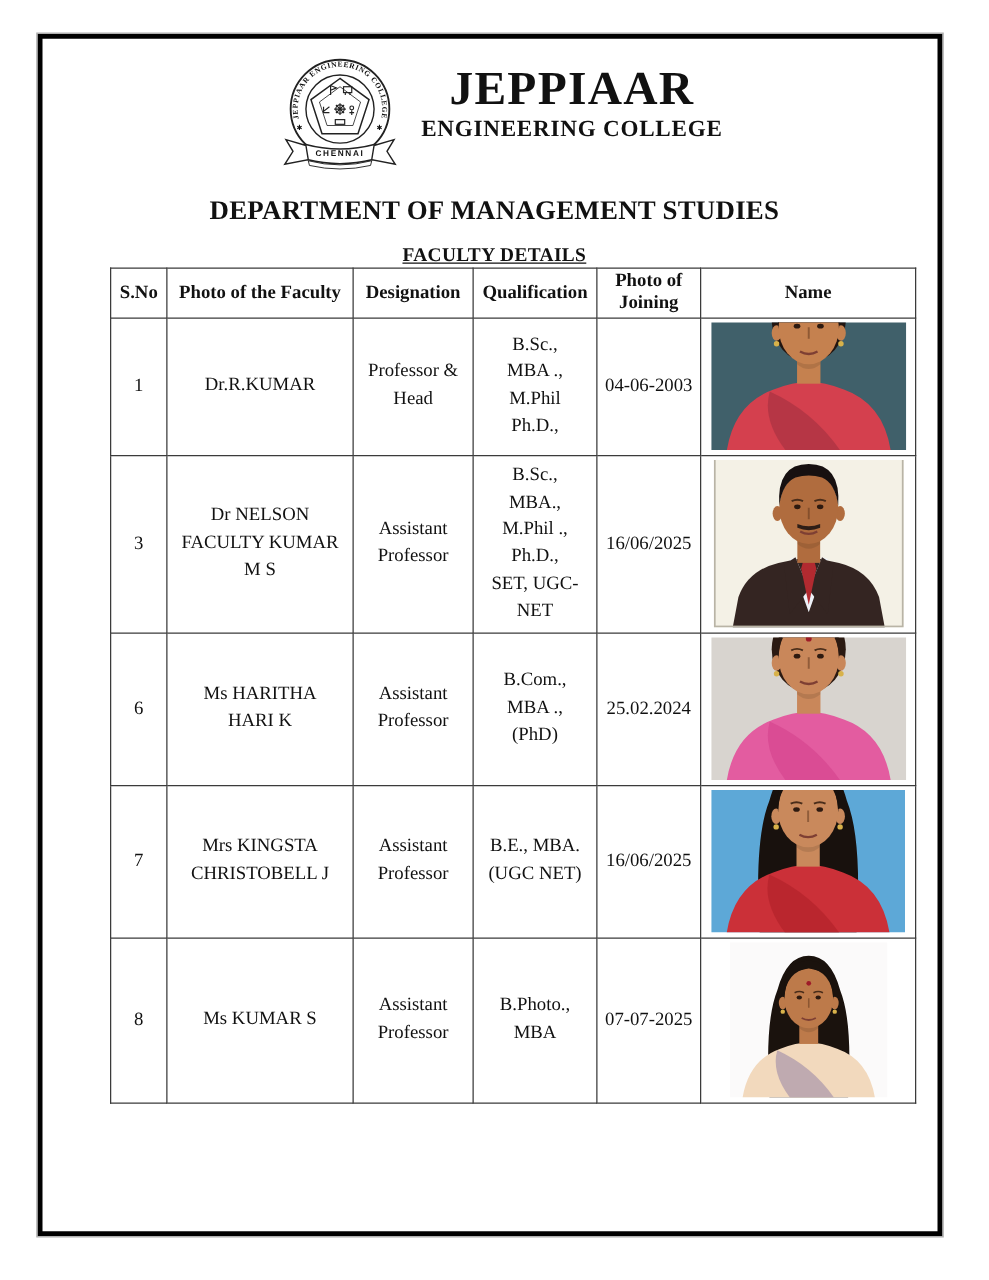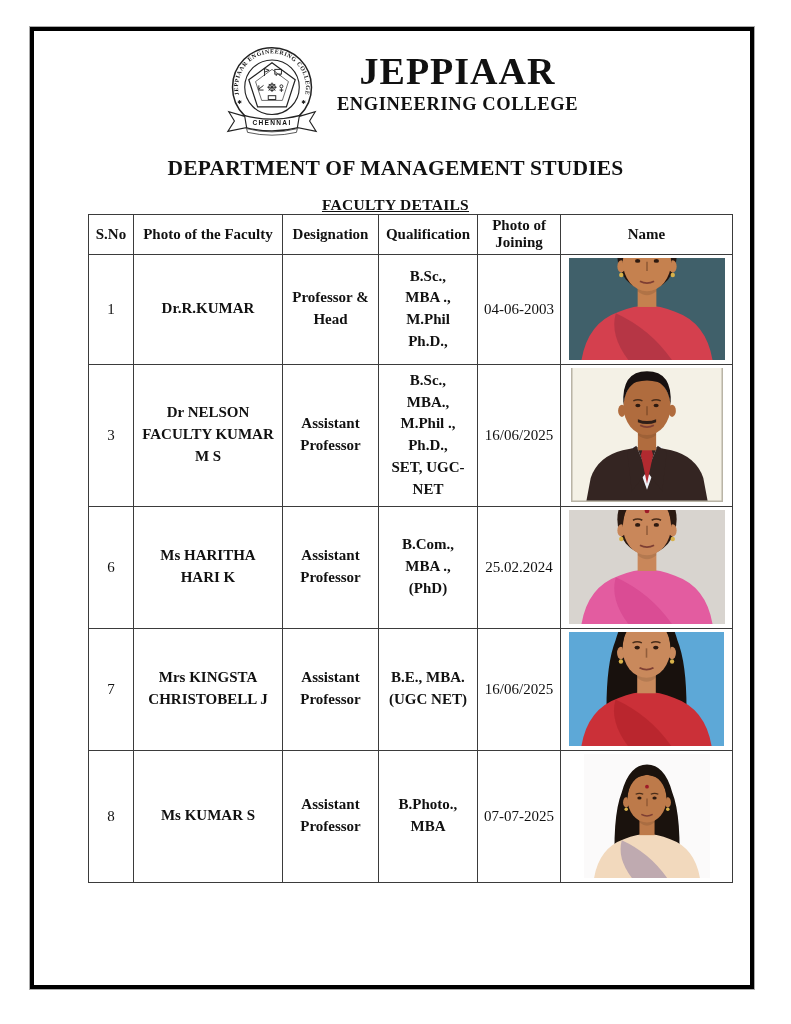--- a/index.html
+++ b/index.html
@@ -48,21 +48,21 @@
     border-collapse:collapse; table-layout:fixed;
     width:644px; font-size:15px;
   }
   .faculty th, .faculty td {
     border:1px solid #3b3b3b;
     text-align:center; vertical-align:middle;
     padding:2px 3px;
     box-sizing:border-box;
   }
   .faculty th { font-weight:700; height:30px; line-height:1.15; }
-  .faculty td.lines { white-space:pre-line; line-height:1.45;font-weight:bold; }
+  .faculty td.lines { white-space:pre-line; line-height:1.45; }
   .faculty td.photo-cell { padding:3px 0; }
 
   .faculty tbody tr:nth-child(1) { height:110px; }
   .faculty tbody tr:nth-child(2) { height:142px; }
   .faculty tbody tr:nth-child(3) { height:122px; }
   .faculty tbody tr:nth-child(4) { height:122px; }
   .faculty tbody tr:nth-child(5) { height:132px; }
 
   .avatar { margin:0 auto; display:block; }
   .faculty tbody tr:nth-child(1) .avatar { width:156px; height:102px; }

